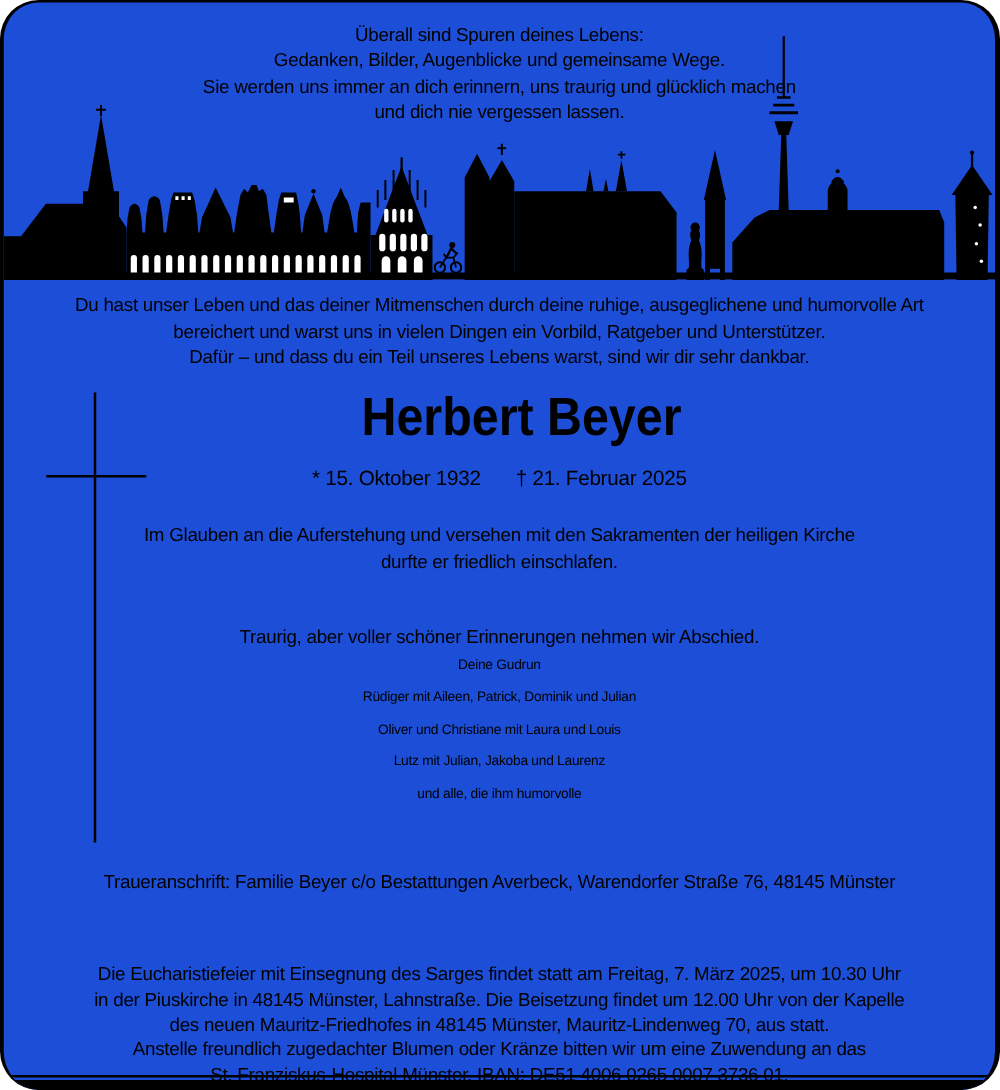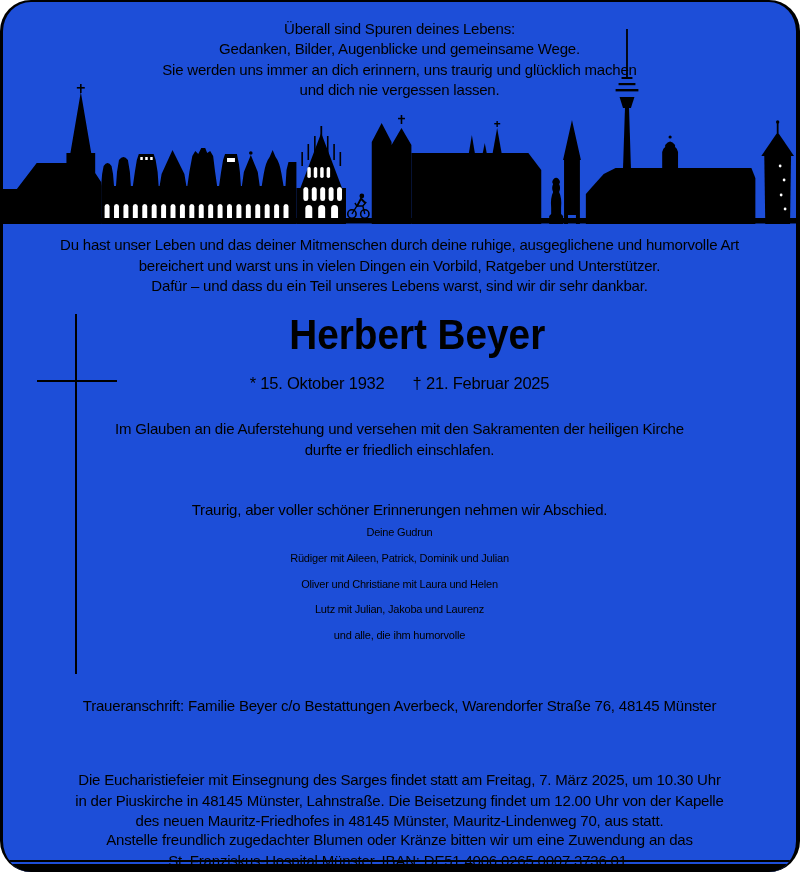--- a/index.html
+++ b/index.html
@@ -205,21 +205,21 @@
   </div>
 
   <div class="abs faith center prelines body-txt">Im Glauben an die Auferstehung und versehen mit den Sakramenten der heiligen Kirche
 durfte er friedlich einschlafen.</div>
 
   <div class="abs farewell center body-txt">Traurig, aber voller schöner Erinnerungen nehmen wir Abschied.</div>
 
   <div class="abs mourners">
       <div>Deine Gudrun</div>
       <div>Rüdiger mit Aileen, Patrick, Dominik und Julian</div>
-      <div>Oliver und Christiane mit Laura und Helen</div>
+      <div>Oliver und Christiane mit Laura und Louis</div>
       <div>Lutz mit Julian, Jakoba und Laurenz</div>
       <div>und alle, die ihm humorvolle</div>
     </div>
 
   <div class="abs address center body-txt">Traueranschrift: Familie Beyer c/o Bestattungen Averbeck, Warendorfer Straße 76, 48145 Münster</div>
 
   <div class="abs service center prelines body-txt">Die Eucharistiefeier mit Einsegnung des Sarges findet statt am Freitag, 7. März 2025, um 10.30 Uhr
 in der Piuskirche in 48145 Münster, Lahnstraße. Die Beisetzung findet um 12.00 Uhr von der Kapelle
 des neuen Mauritz-Friedhofes in 48145 Münster, Mauritz-Lindenweg 70, aus statt.</div>
 

